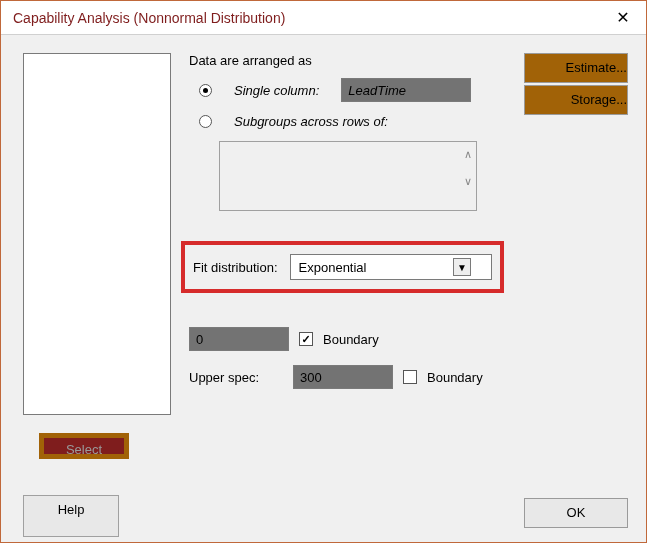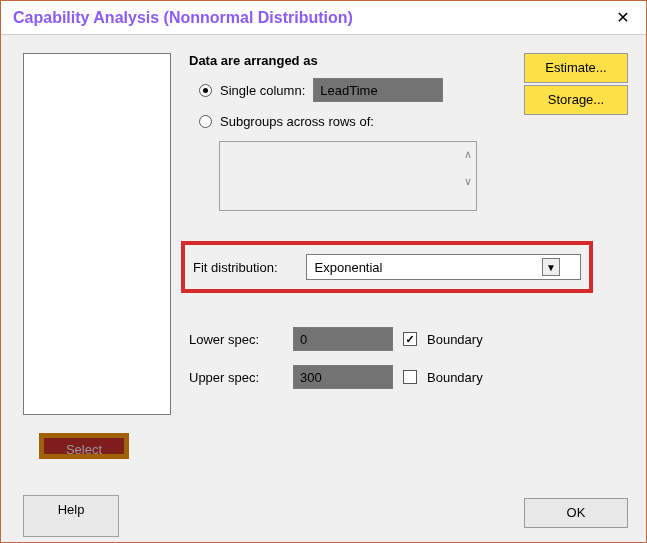--- a/index.html
+++ b/index.html
@@ -19,23 +19,22 @@
   .titlebar {
     height: 34px;
     background: #fff;
     border-bottom: 1px solid #d0d0d0;
     display: flex;
     align-items: center;
     justify-content: space-between;
     padding: 0 0 0 12px;
   }
   .titlebar-text {
-    font-size: 16px;
-    color: #8b5cf6;
-    font-weight: bold;
+    font-size: 14px;
+    color: #7f1d1d;
   }
   .close-btn {
     width: 46px;
     height: 34px;
     display: flex;
     align-items: center;
     justify-content: center;
     font-size: 16px;
     color: #000;
     cursor: default;
@@ -81,47 +80,47 @@
     position: absolute;
     top: 18px;
     right: 18px;
     width: 104px;
     display: flex;
     flex-direction: column;
     gap: 2px;
   }
   .right-btns .btn {
     height: 30px;
-    background: #fde047;
+    background: #a16207;
     border: 1px solid #9a9a9a;
-    text-align: center;
+    text-align: right;
     line-height: 28px;
   }
   .right-btns .btn.highlight {
     outline: 3px solid #d62b2b;
     outline-offset: -1px;
     position: relative;
     z-index: 2;
   }
   .form-area {
     position: absolute;
     top: 18px;
     left: 188px;
     right: 132px;
   }
   .section-label {
     margin-bottom: 10px;
-    font-weight: bold;
   }
   .radio-row {
     display: flex;
     align-items: center;
-    gap: 8px;
+    gap: 22px;
     margin-bottom: 12px;
     padding-left: 10px;
+    font-style: italic;
   }
   .radio {
     width: 13px;
     height: 13px;
     border: 1px solid #555;
     border-radius: 50%;
     display: inline-flex;
     align-items: center;
     justify-content: center;
     background: #fff;
@@ -156,27 +155,27 @@
     display: flex;
     flex-direction: column;
     gap: 14px;
     color: #888;
     font-size: 11px;
   }
   .fit-row-box {
     position: absolute;
     top: 206px;
     left: 180px;
-    width: 412px;
+    width: 323px;
     height: 52px;
     border: 4px solid #d62b2b;
     display: flex;
     align-items: center;
     padding: 0 8px;
-    gap: 28px;
+    gap: 12px;
     justify-content: space-between;
   }
   .dropdown {
     flex: 1;
     height: 26px;
     background: #fff;
     border: 1px solid #7a7a7a;
     display: flex;
     align-items: center;
     justify-content: space-between;
@@ -282,21 +281,20 @@
     <div class="fit-row-box">
       <span>Fit distribution:</span>
       <div class="dropdown">
         <span>Exponential</span>
         <span class="dd-arrow">▼</span>
       </div>
     </div>
 
     <div class="spec-area">
       <div class="spec-row">
-        <span class="lbl">Lower spec:</span>
         <input class="text-input" value="0" style="">
         <span class="checkbox checked"></span>
         <span>Boundary</span>
       </div>
       <div class="spec-row">
         <span class="lbl">Upper spec:</span>
         <input class="text-input" value="300" style="">
         <span class="checkbox"></span>
         <span>Boundary</span>
       </div>

